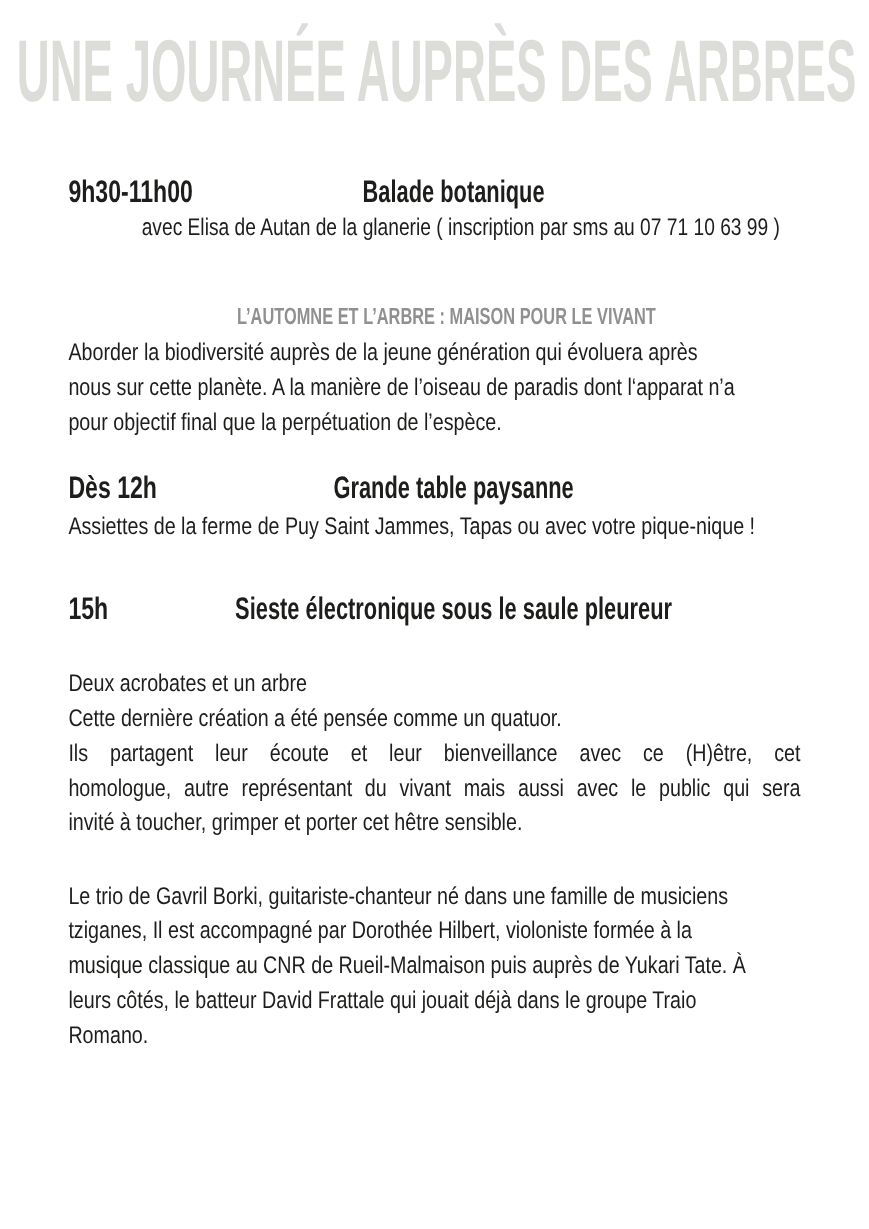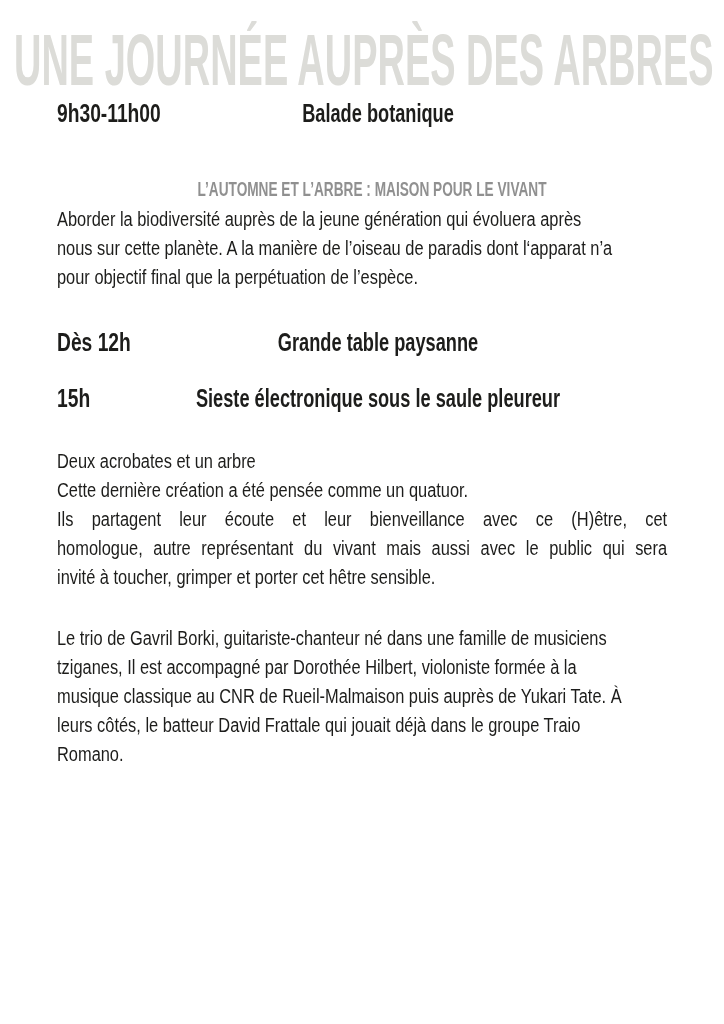--- a/index.html
+++ b/index.html
@@ -22,24 +22,24 @@
     line-height: 75px;
     font-weight: 700;
     color: #dcdcd8;
     white-space: nowrap;
     transform: scaleX(0.52);
     transform-origin: 0 0;
     letter-spacing: 0px;
   }
   
   .entry { margin-left: 57px; margin-right: 57px; position: relative; }
-  .e1 { }
+  .e1 { margin-top: 46px; }
   .e2 { margin-top: 46px; }
-  .e3 { margin-top: 34px; }
-  .e4 { margin-top: 23px; }
+  .e3 { margin-top: 23px; }
+  .e4 { margin-top: 37px; }
   .e5 { margin-top: 32px; }
   .e6 { margin-top: 32px; }
 
   .erow { position: relative; height: 33px; }
   .time {
     position: absolute; left: 0; top: 0;
     font-size: 26px; line-height: 33px; font-weight: 700;
     white-space: nowrap;
     transform: scaleX(0.74);
     transform-origin: 0 0;
@@ -90,37 +90,43 @@
 
 <div class="page">
 
   <h1 class="title">UNE JOURNÉE AUPRÈS DES ARBRES</h1>
 
   <section class="entry e1">
     <div class="erow">
       <span class="time">9h30-11h00</span>
       <span class="etitle">Balade botanique</span>
     </div>
+    <div class="centerline">
+      <span class="note">avec Elisa de Autan de la glanerie ( inscription par sms au 07 71 10 63 99 )</span>
+    </div>
   </section>
 
   <section class="entry e2">
     <div class="tagrow">
       <span class="tagline">L’AUTOMNE ET L’ARBRE : MAISON POUR LE VIVANT</span>
     </div>
     <div class="plines">
       <div class="bline">Aborder la biodiversité auprès de la jeune génération qui évoluera après</div>
       <div class="bline">nous sur cette planète. A la manière de l’oiseau de paradis dont l‘apparat n’a</div>
       <div class="bline">pour objectif final que la perpétuation de l’espèce.</div>
     </div>
   </section>
 
   <section class="entry e3">
     <div class="erow">
       <span class="time">Dès 12h</span>
       <span class="etitle">Grande table paysanne</span>
+    </div>
+    <div class="plines">
+      <div class="bline">Assiettes de la ferme de Puy Saint Jammes, Tapas ou avec votre pique-nique !</div>
     </div>
   </section>
 
   <section class="entry e4">
     <div class="erow">
       <span class="time">15h</span>
       <span class="etitle">Sieste électronique sous le saule pleureur</span>
     </div>
   </section>
 

